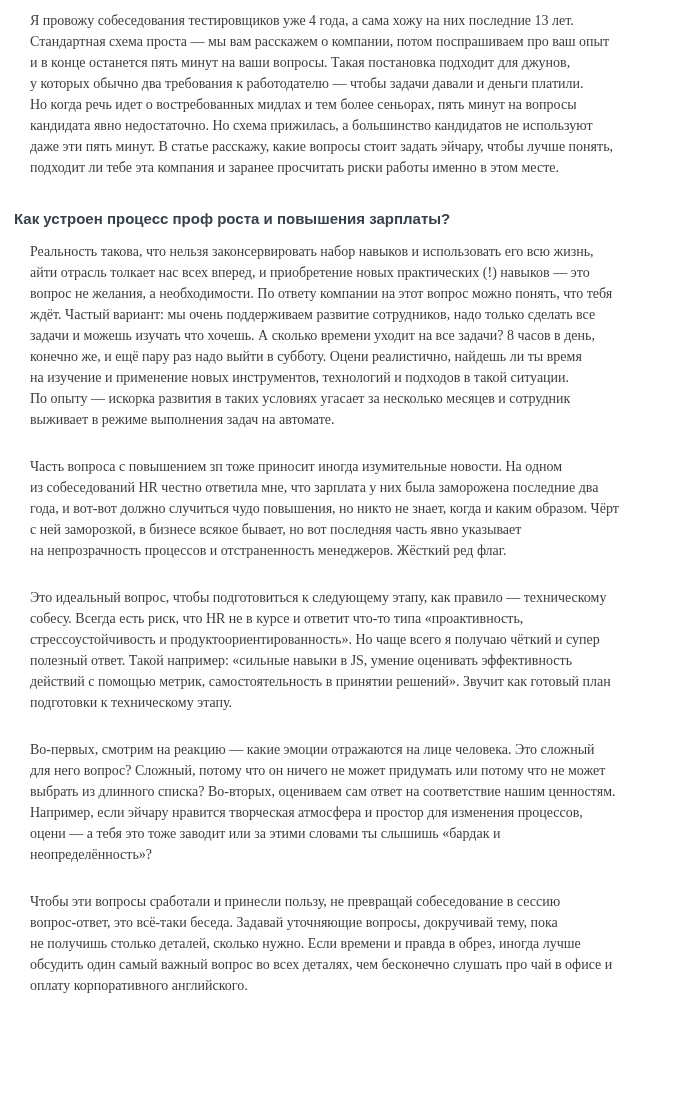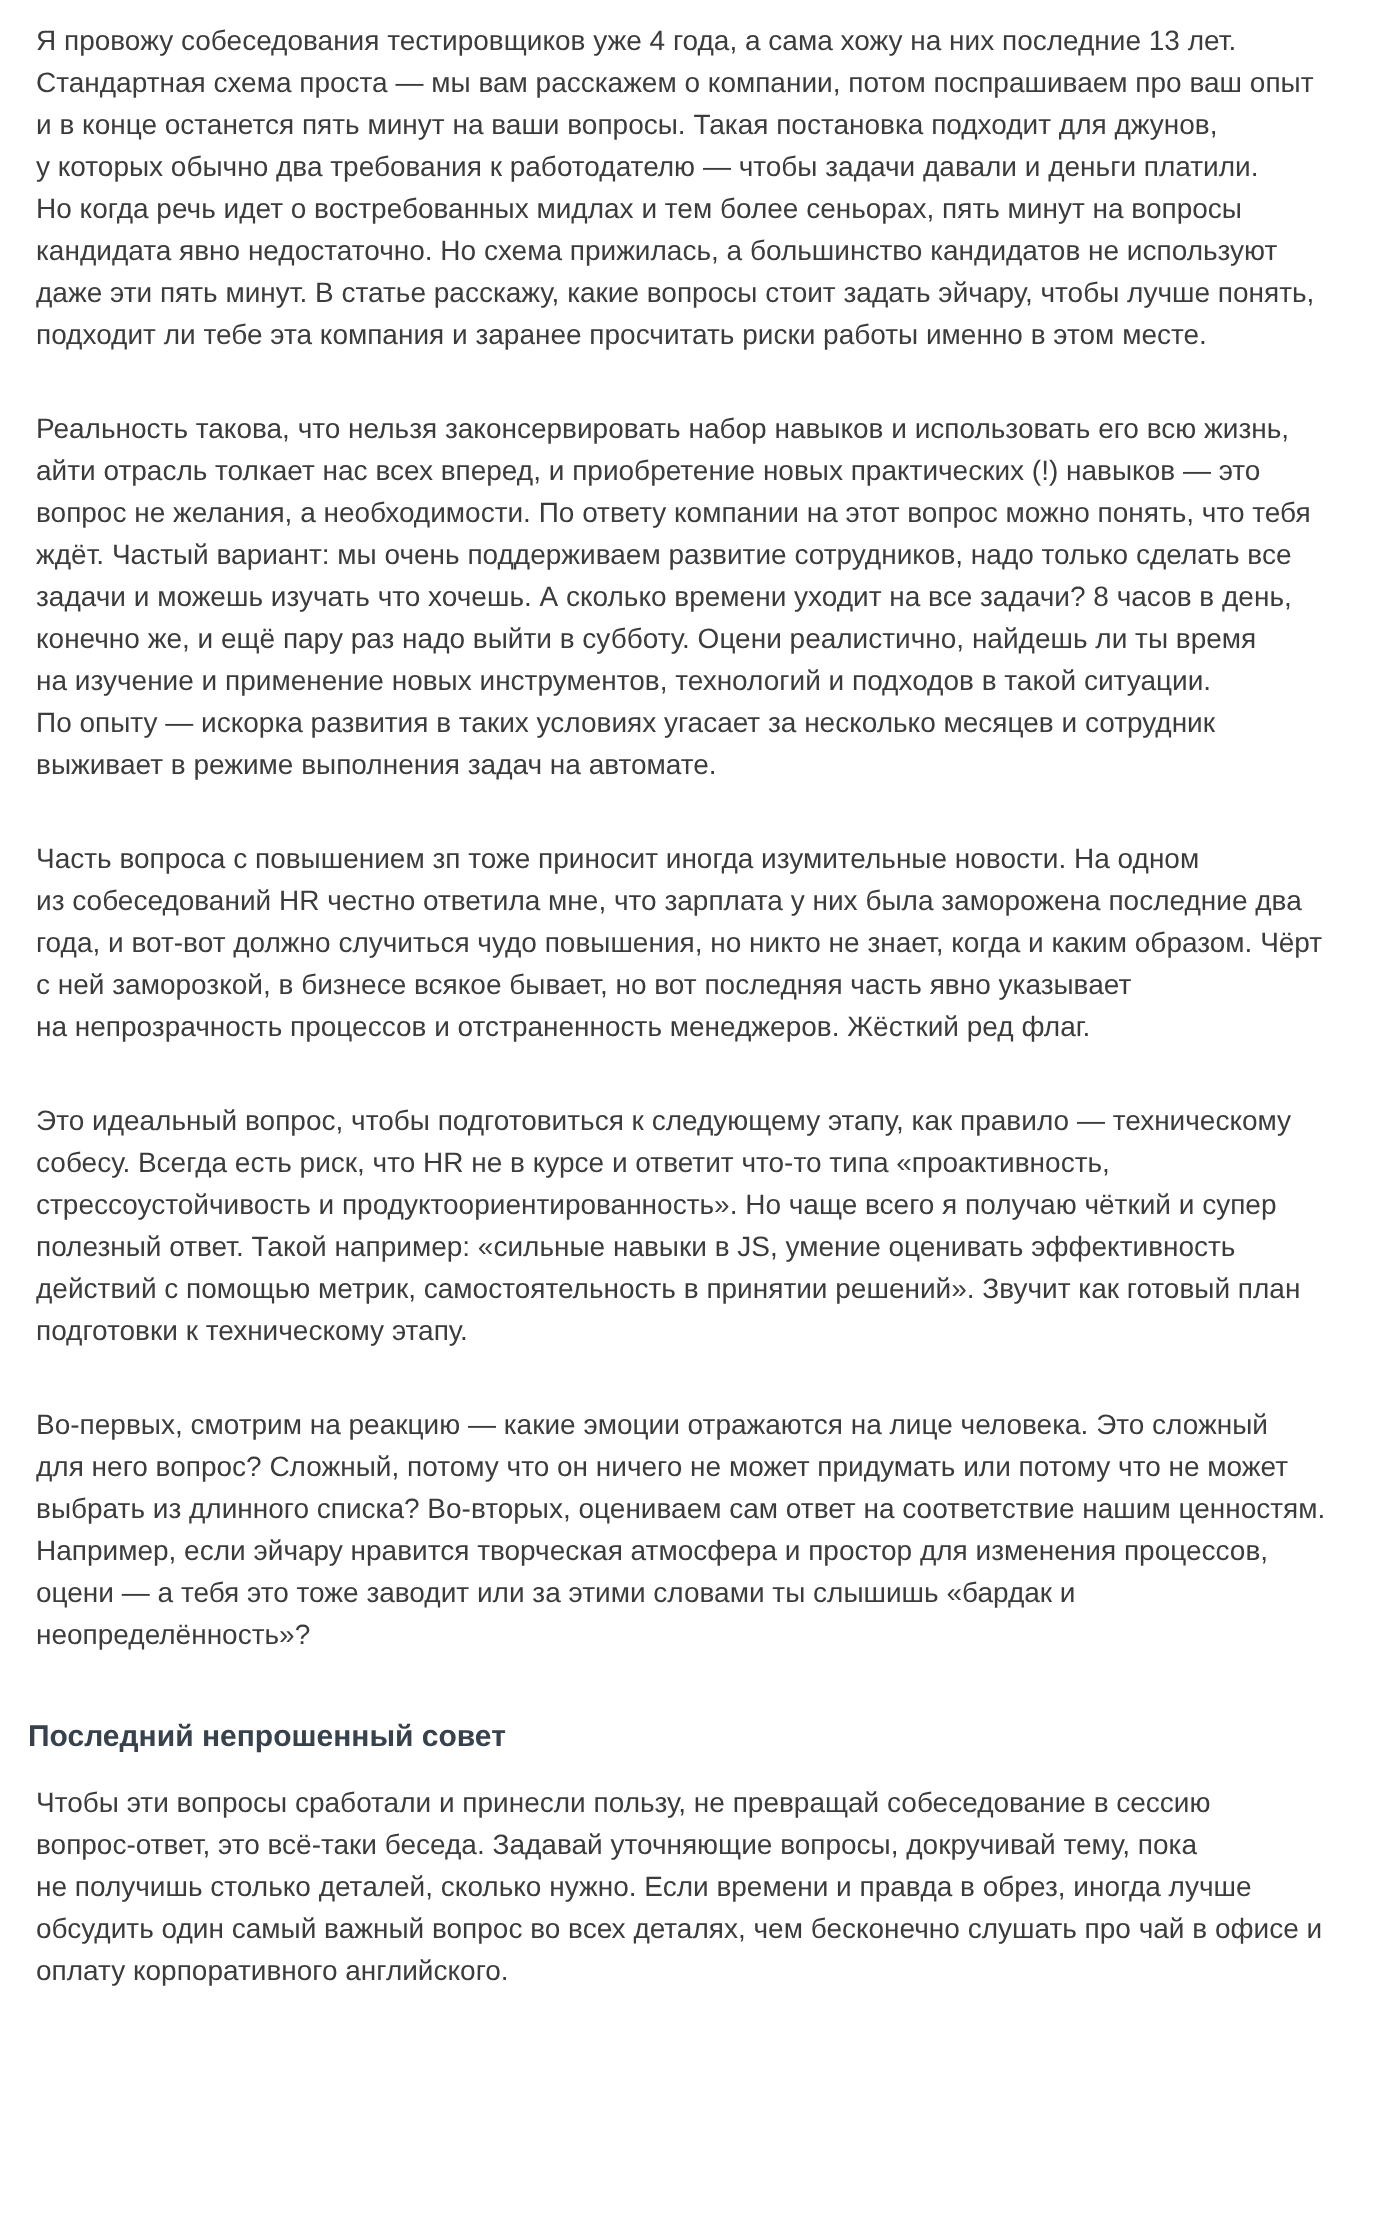--- a/index.html
+++ b/index.html
@@ -12,22 +12,23 @@
     min-height: 1108px;
     box-sizing: border-box;
     padding: 10px 14px 10px 14px;
     font-family: "Liberation Sans", "DejaVu Sans", sans-serif;
     font-size: 14px;
     line-height: 21px;
     color: #3c3c3c;
     background: #ffffff;
   }
   .article p {
-    margin: 0 0 26px 4px;
+    margin: 0 0 26px 16px;
     white-space: pre-line;
+    font-family: Liberation Serif, serif;
   }
   .article h3 {
     margin: 30px 0 12px 0;
     font-size: 15px;
     line-height: 21px;
     font-weight: 700;
     color: #38424d;
     white-space: pre-line;
   }
   .article > :first-child {
@@ -39,20 +40,21 @@
 
 <div class="article">
   <p>Я провожу собеседования тестировщиков уже 4 года, а сама хожу на них последние 13 лет.
 Стандартная схема проста — мы вам расскажем о компании, потом поспрашиваем про ваш опыт
 и в конце останется пять минут на ваши вопросы. Такая постановка подходит для джунов,
 у которых обычно два требования к работодателю — чтобы задачи давали и деньги платили.
 Но когда речь идет о востребованных мидлах и тем более сеньорах, пять минут на вопросы
 кандидата явно недостаточно. Но схема прижилась, а большинство кандидатов не используют
 даже эти пять минут. В статье расскажу, какие вопросы стоит задать эйчару, чтобы лучше понять,
 подходит ли тебе эта компания и заранее просчитать риски работы именно в этом месте.</p>
+  <h3>Как устроен процесс проф роста и повышения зарплаты?</h3>
   <p>Реальность такова, что нельзя законсервировать набор навыков и использовать его всю жизнь,
 айти отрасль толкает нас всех вперед, и приобретение новых практических (!) навыков — это
 вопрос не желания, а необходимости. По ответу компании на этот вопрос можно понять, что тебя
 ждёт. Частый вариант: мы очень поддерживаем развитие сотрудников, надо только сделать все
 задачи и можешь изучать что хочешь. А сколько времени уходит на все задачи? 8 часов в день,
 конечно же, и ещё пару раз надо выйти в субботу. Оцени реалистично, найдешь ли ты время
 на изучение и применение новых инструментов, технологий и подходов в такой ситуации.
 По опыту — искорка развития в таких условиях угасает за несколько месяцев и сотрудник
 выживает в режиме выполнения задач на автомате.</p>
   <p>Часть вопроса с повышением зп тоже приносит иногда изумительные новости. На одном
@@ -65,19 +67,18 @@
 стрессоустойчивость и продуктоориентированность». Но чаще всего я получаю чёткий и супер
 полезный ответ. Такой например: «сильные навыки в JS, умение оценивать эффективность
 действий с помощью метрик, самостоятельность в принятии решений». Звучит как готовый план
 подготовки к техническому этапу.</p>
   <p>Во-первых, смотрим на реакцию — какие эмоции отражаются на лице человека. Это сложный
 для него вопрос? Сложный, потому что он ничего не может придумать или потому что не может
 выбрать из длинного списка? Во-вторых, оцениваем сам ответ на соответствие нашим ценностям.
 Например, если эйчару нравится творческая атмосфера и простор для изменения процессов,
 оцени — а тебя это тоже заводит или за этими словами ты слышишь «бардак и
 неопределённость»?</p>
-  <h3>Последний непрошенный совет</h3>
   <p>Чтобы эти вопросы сработали и принесли пользу, не превращай собеседование в сессию
 вопрос-ответ, это всё-таки беседа. Задавай уточняющие вопросы, докручивай тему, пока
 не получишь столько деталей, сколько нужно. Если времени и правда в обрез, иногда лучше
 обсудить один самый важный вопрос во всех деталях, чем бесконечно слушать про чай в офисе и
 оплату корпоративного английского.</p>
 </div>
 
 </body></html>

